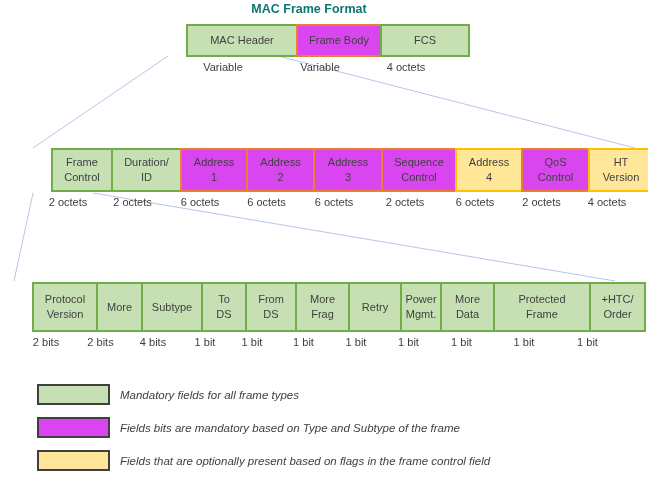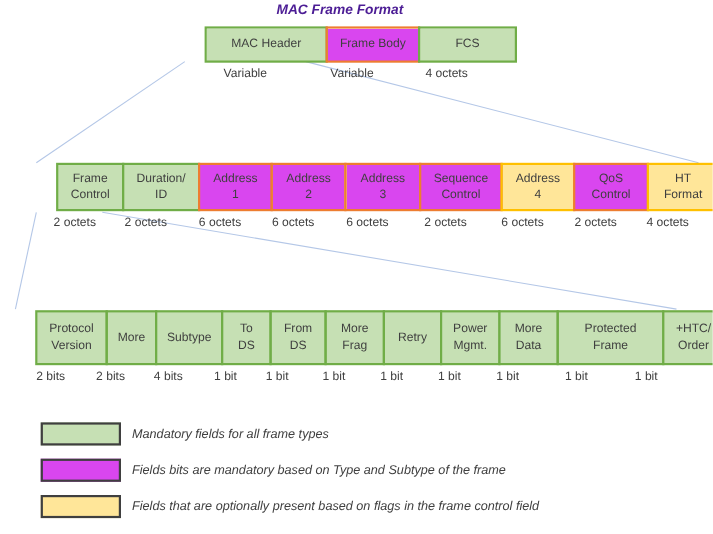--- a/index.html
+++ b/index.html
@@ -17,23 +17,22 @@
     position: absolute;
     left: 0; top: 0;
     width: 648px; height: 485px;
     z-index: 0;
   }
   .title {
     position: absolute;
     left: 168px; top: 2px; width: 282px;
     text-align: center;
     font-size: 12.5px;
-    font-style: italic;
     font-weight: bold;
-    color: #4c1d95;
+    color: #0f766e;
     z-index: 2;
   }
   .box-row {
     position: absolute;
     display: flex;
     z-index: 1;
     padding-left: 18px;
   }
   .label-row {
     position: absolute;
@@ -142,21 +141,21 @@
     <div class="box yellow" style="width:68px">
         <span>Address
 4</span>
       </div>
     <div class="box orange" style="width:69px">
         <span>QoS
 Control</span>
       </div>
     <div class="box yellow" style="width:66px">
         <span>HT
-Format</span>
+Version</span>
       </div>
   </div>
   <div class="label-row" style="left:38px; top:196px;">
     <div class="size-label" style="width:60px">2 octets</div>
     <div class="size-label" style="width:69px">2 octets</div>
     <div class="size-label" style="width:66px">6 octets</div>
     <div class="size-label" style="width:67px">6 octets</div>
     <div class="size-label" style="width:68px">6 octets</div>
     <div class="size-label" style="width:74px">2 octets</div>
     <div class="size-label" style="width:66px">6 octets</div>
@@ -183,21 +182,21 @@
         <span>From
 DS</span>
       </div>
     <div class="box green" style="width:55px">
         <span>More
 Frag</span>
       </div>
     <div class="box green" style="width:54px">
         <span>Retry</span>
       </div>
-    <div class="box green" style="width:55px">
+    <div class="box green" style="width:42px">
         <span>Power
 Mgmt.</span>
       </div>
     <div class="box green" style="width:55px">
         <span>More
 Data</span>
       </div>
     <div class="box green" style="width:98px">
         <span>Protected
 Frame</span>

